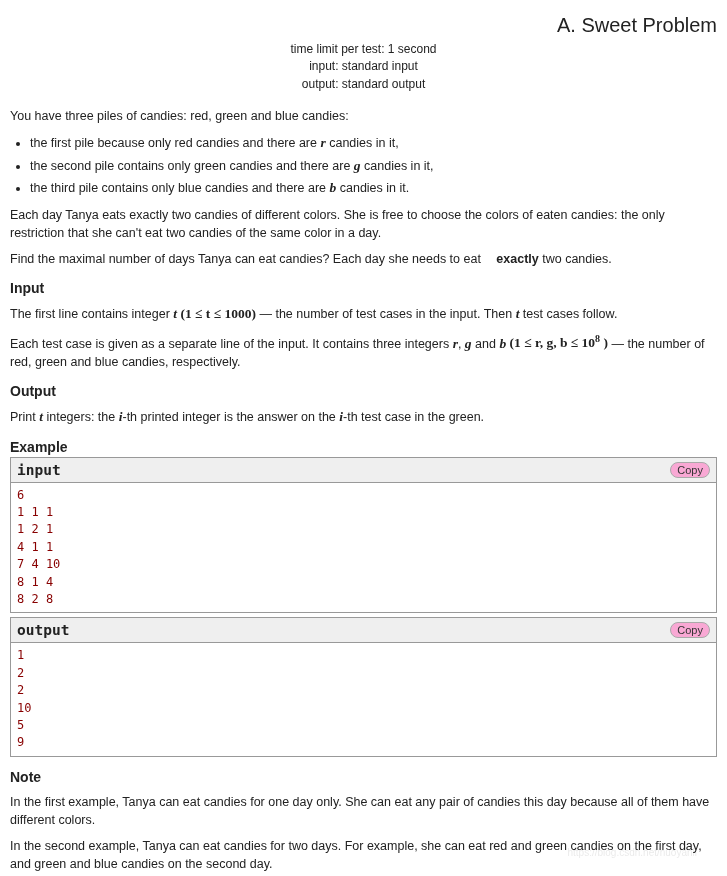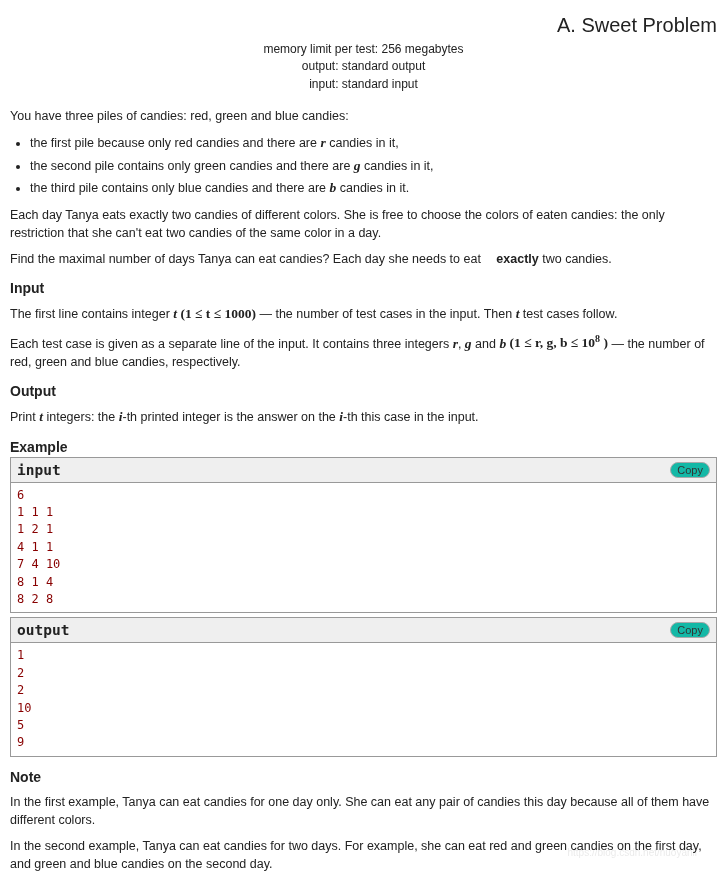--- a/index.html
+++ b/index.html
@@ -48,21 +48,21 @@
     border-bottom: 1px solid #999;
     padding: 4px 6px;
   }
   .example-header-title {
     font-weight: bold;
     font-size: 14.5px;
     font-family: Consolas, 'Lucida Console', monospace;
   }
   .copy-btn {
     font-size: 11px;
-    background: #14b8a6;
+    background: #f9a8d4;
     border: 1px solid #aaa;
     border-radius: 8px;
     padding: 1px 6px;
     cursor: pointer;
     color: #333;
     font-family: Verdana, Arial, sans-serif;
   }
   pre.sample {
     margin: 0;
     padding: 4px 6px;
@@ -84,23 +84,23 @@
     pointer-events: none;
   }
   strong { font-weight: bold; margin-left: 12px; }
 </style>
 </head>
 <body>
 
 <div class="title">A. Sweet Problem</div>
 
 <div class="limits">
-  <div>memory limit per test: 256 megabytes</div>
+  <div>time limit per test: 1 second</div>
+  <div>input: standard input</div>
   <div>output: standard output</div>
-  <div>input: standard input</div>
 </div>
 
 <p>You have three piles of candies: red, green and blue candies:</p>
 
 <ul>
   <li>
     <span>the first pile because only red candies and there are </span><span class="mathvar">r</span><span> candies in it,</span>
   </li>
   <li>
     <span>the second pile contains only green candies and there are </span><span class="mathvar">g</span><span> candies in it,</span>
@@ -119,21 +119,21 @@
 <div class="section-title">Input</div>
 <p>
   <span>The first line contains integer </span><span class="mathvar">t</span><span class="mathexpr"><span> (1 ≤ t ≤ 1000)</span></span><span> — the number of test cases in the input. Then </span><span class="mathvar">t</span><span> test cases follow.</span>
 </p>
 <p>
   <span>Each test case is given as a separate line of the input. It contains three integers </span><span class="mathvar">r</span><span>, </span><span class="mathvar">g</span><span> and </span><span class="mathvar">b</span><span class="mathexpr"><span> (1 ≤ r, g, b ≤ 10</span><sup>8</sup><span> )</span></span><span> — the number of red, green and blue candies, respectively.</span>
 </p>
 
 <div class="section-title">Output</div>
 <p>
-  <span>Print </span><span class="mathvar">t</span><span> integers: the </span><span class="mathvar">i</span><span>-th printed integer is the answer on the </span><span class="mathvar">i</span><span>-th this case in the input.</span>
+  <span>Print </span><span class="mathvar">t</span><span> integers: the </span><span class="mathvar">i</span><span>-th printed integer is the answer on the </span><span class="mathvar">i</span><span>-th test case in the green.</span>
 </p>
 
 <div class="section-title">Example</div>
 
 <div class="example-box">
   <div class="example-header">
     <span class="example-header-title">input</span>
     <button class="copy-btn">Copy</button>
   </div>
   <pre class="sample">6

